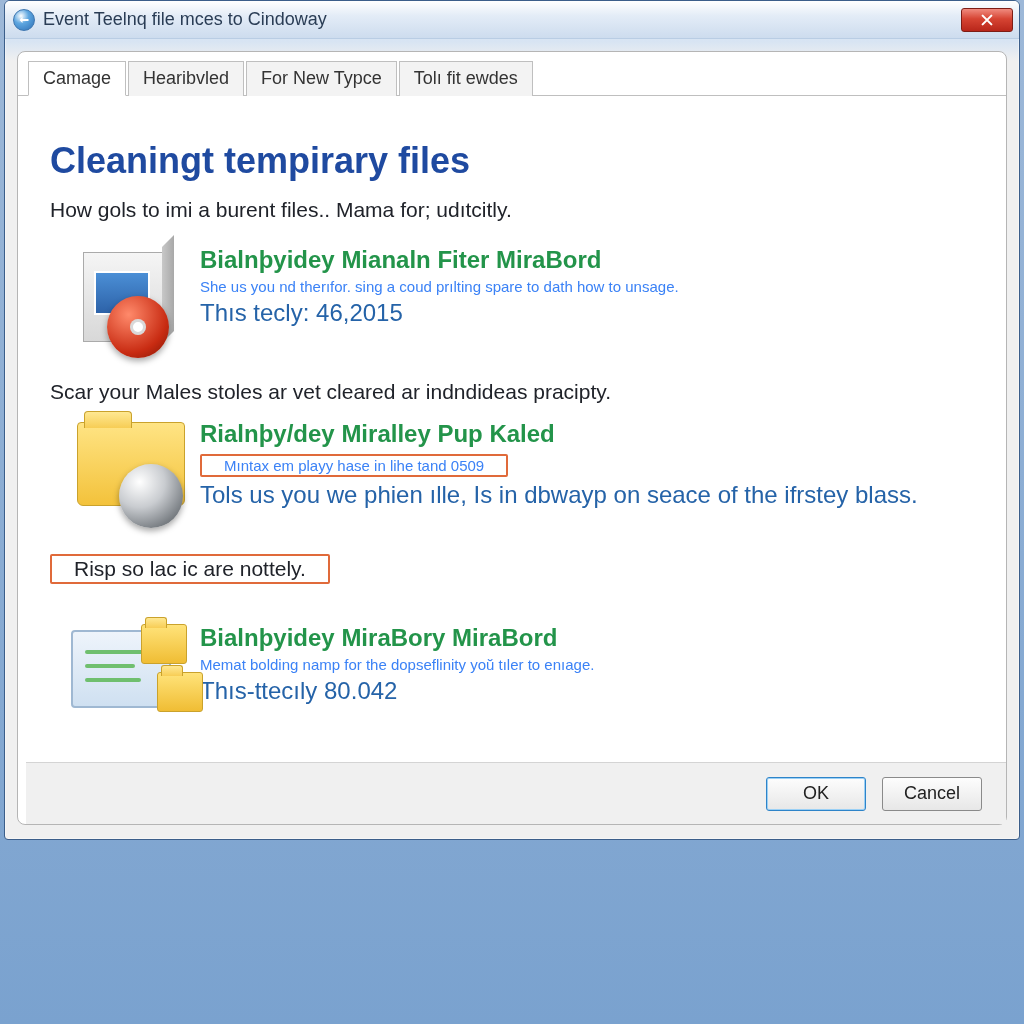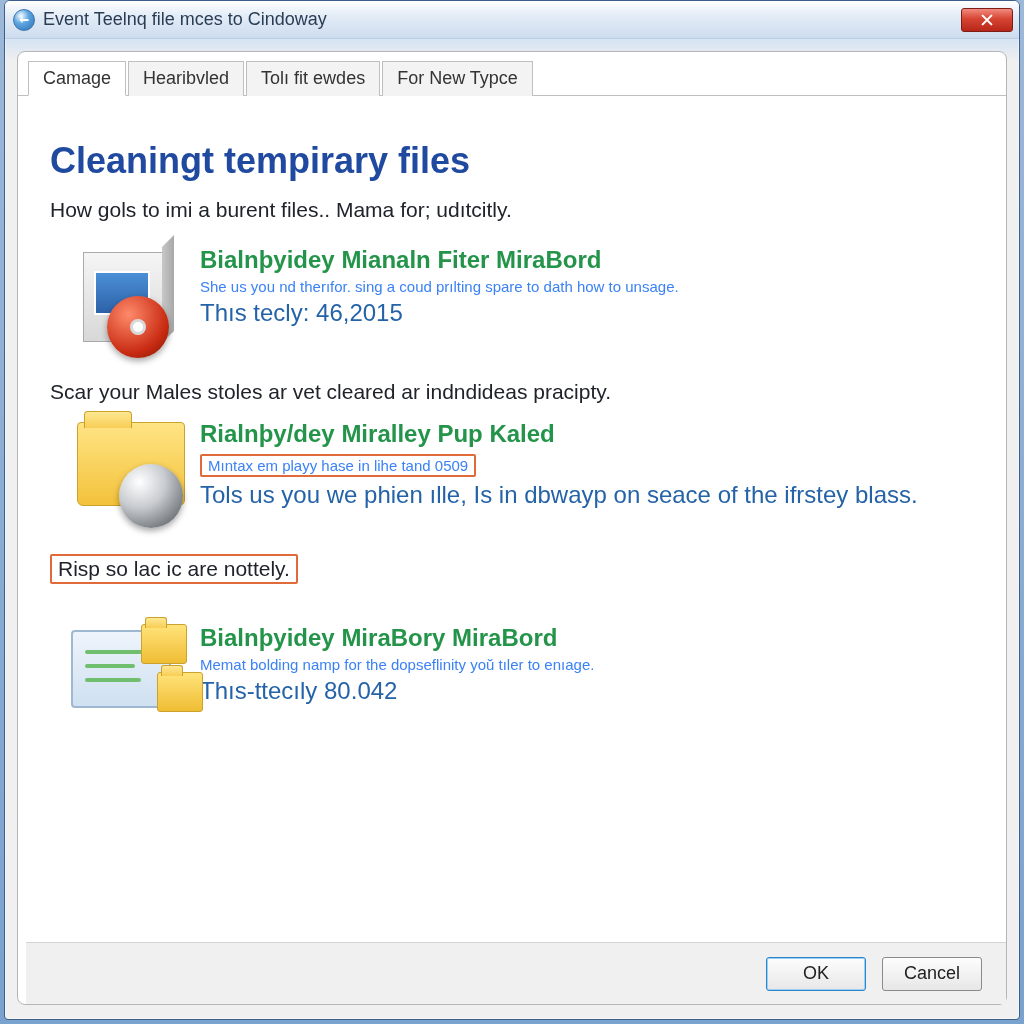--- a/index.html
+++ b/index.html
@@ -6,21 +6,21 @@
   html, body {
     margin: 0; padding: 0;
     width: 1024px; height: 1024px;
     font-family: "Segoe UI", Tahoma, sans-serif;
     background: linear-gradient(#9db8d8 0%, #7aa2cf 100%);
     overflow: hidden;
   }
   .window {
     position: absolute;
     left: 4px; top: 0;
-    width: 1016px; height: 1020px;
+    width: 1016px; height: 840px;
     border: 1px solid #3b5e8a;
     border-radius: 6px 6px 4px 4px;
     background: linear-gradient(to bottom, #e9f1fa 0%, #d7e4f3 40px, #f0f0f0 60px, #f0f0f0 100%);
     box-shadow: 0 0 0 1px rgba(255,255,255,0.4) inset;
     overflow: hidden;
   }
   .titlebar {
     height: 38px;
     background: linear-gradient(to bottom, #ffffff 0%, #e3ecf7 40%, #cddcee 100%);
     display: flex;
@@ -125,21 +125,21 @@
     margin: 0;
   }
   .lead {
     color: #20232a;
     font-size: 21px;
     margin: 0 0 14px 0;
     display: inline-block;
   }
   .hl {
     border: 2px solid #e06a3a;
-    padding: 1px 6px;
+    padding: 1px 22px;
     border-radius: 2px;
     display: inline-block;
   }
   .footer {
     position: absolute;
     left: 8px; right: 0; bottom: 0;
     height: 62px;
     background: #f0f0f0;
     border-top: 1px solid #d4d4d4;
     display: flex;
@@ -244,22 +244,22 @@
       <svg viewBox="0 0 16 16">
           <path d="M3 3 L13 13 M13 3 L3 13" stroke="#fff" stroke-width="2.4" stroke-linecap="round"></path>
         </svg>
     </div>
   </div>
 
   <div class="client">
     <div class="tabs">
       <div class="tab active">Camage</div>
       <div class="tab">Hearibvled</div>
+      <div class="tab">For New Typce</div>
       <div class="tab">Tolı fit ewdes</div>
-      <div class="tab">For New Typce</div>
     </div>
 
     <div class="content">
       <div class="section-title">Cleaningt tempirary files</div>
       <p class="intro">How gols to imi a burent files.. Mama for; udıtcitly.</p>
 
       
       <div class="entry">
         <div class="icon-slot">
           <div class="ico-box">

